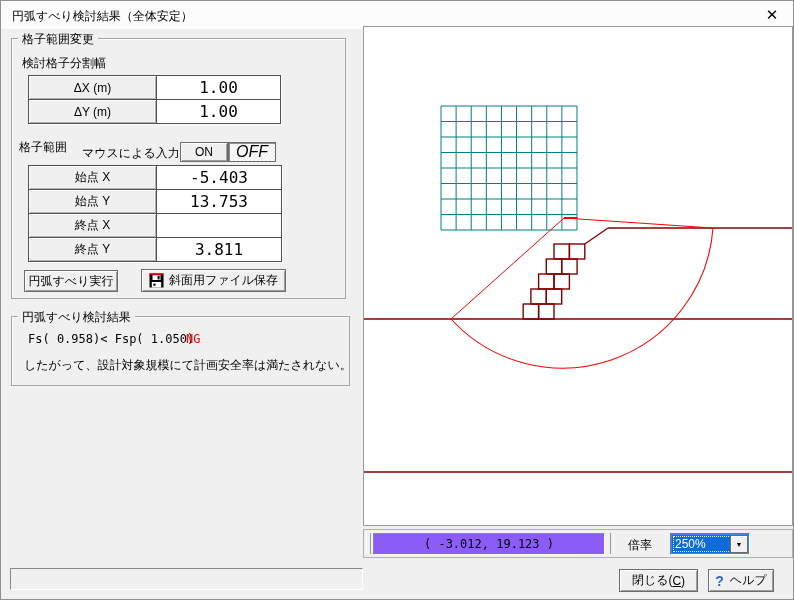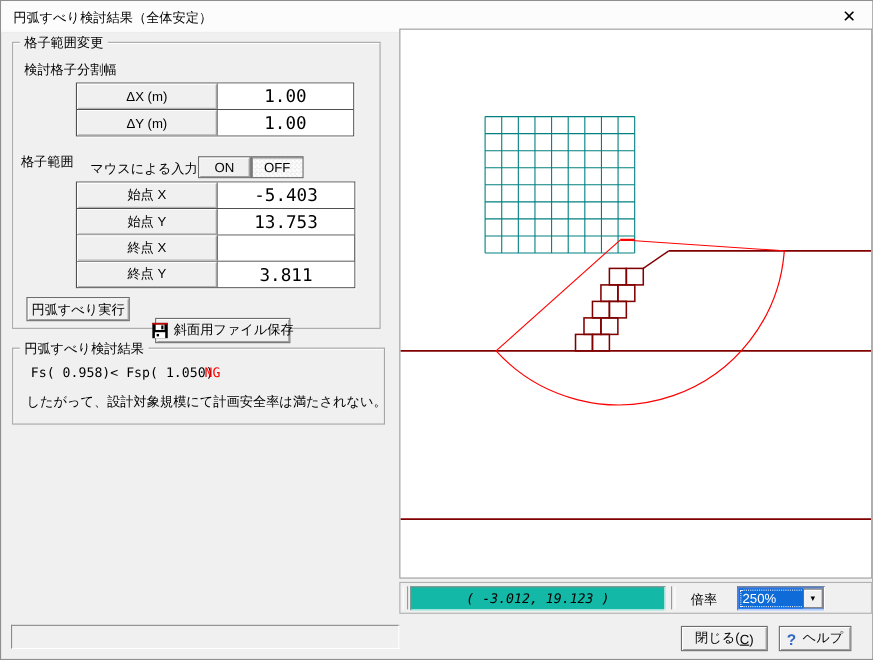--- a/index.html
+++ b/index.html
@@ -10,46 +10,46 @@
   .title{position:absolute;left:11px;top:7px;font-size:12px;white-space:nowrap;}
   .close-btn{position:absolute;right:4px;top:2px;width:34px;height:24px;display:flex;align-items:center;
              justify-content:center;font-size:15px;background:transparent;border:none;cursor:default;}
   
   .groupbox{position:absolute;border:1px solid #a6a6a6;box-shadow:1px 1px 0 #ffffff inset;}
   .gb-label{position:absolute;top:-8px;left:6px;background:#f0f0f0;padding:0 4px;white-space:nowrap;}
   #group-grid{left:10px;top:37px;width:333px;height:259px;}
   #group-result{left:10px;top:315px;width:337px;height:68px;}
   .abs{position:absolute;white-space:nowrap;}
   
-  .tbl{position:absolute;background:#fff;border:1px solid #505050;box-shadow:1px 1px 0 #ffffff;margin-left:41px;}
+  .tbl{position:absolute;background:#fff;border:1px solid #505050;box-shadow:1px 1px 0 #ffffff;}
   .tbl-row{display:flex;height:23px;}
   .tbl-row + .tbl-row{border-top:1px solid #505050;}
   .tbl-h{width:127px;background:#f0f0f0;border-right:1px solid #505050;
          box-shadow:inset 1px 1px 0 #ffffff, inset -1px -1px 0 #b4b4b4;
          display:flex;align-items:center;justify-content:center;}
   .tbl-v{flex:1;display:flex;align-items:center;justify-content:center;
          font-family:"DejaVu Sans Mono",monospace;font-size:16px;background:#fff;}
   
   .push-btn{background:#f0f0f0;border:1px solid #6d6d6d;
             box-shadow:inset 1px 1px 0 #ffffff, inset -1px -1px 0 #9e9e9e;
             display:flex;align-items:center;justify-content:center;font-family:inherit;font-size:12px;cursor:default;}
   .toggle-off{background:repeating-conic-gradient(#ffffff 0% 25%, #efefef 0% 50%);background-size:4px 4px;
               border:1px solid #6d6d6d;box-shadow:inset 1px 1px 0 #8d8d8d;
-              display:flex;align-items:center;justify-content:center;font-family:inherit;font-size:12px;cursor:default;}
+              display:flex;align-items:center;justify-content:center;font-family:inherit;font-size:16px;cursor:default;font-style:italic;}
   .mono{font-family:"DejaVu Sans Mono",monospace;}
   .ul{text-decoration:underline;}
   
   #viewer{left:362px;top:25px;width:430px;height:500px;background:#ffffff;border:1px solid #9a9a9a;box-sizing:border-box;}
   #model-svg{position:absolute;left:0;top:0;}
   
   #viewer-bar{left:362px;top:528px;width:430px;height:29px;background:#f0f0f0;border:1px solid #b0b0b0;box-sizing:border-box;}
   .grip{position:absolute;left:2px;top:3px;width:3px;height:21px;border-left:1px solid #ffffff;border-right:1px solid #9a9a9a;}
   .vsep{position:absolute;left:246px;top:3px;width:2px;height:21px;border-left:1px solid #9a9a9a;border-right:1px solid #ffffff;}
   #coord-box{position:absolute;left:9px;top:3px;width:230px;height:20px;line-height:20px;text-align:center;
-             border:1px solid;border-color:#8a8a8a #ffffff #ffffff #8a8a8a;background:#14b8a6;font-style:italic;}
+             border:1px solid;border-color:#8a8a8a #ffffff #ffffff #8a8a8a;background:#8b5cf6;}
   #zoom-label{position:absolute;left:264px;top:7px;}
   #zoom-combo{position:absolute;left:306px;top:3px;width:80px;height:22px;background:#3b82f6;
               border:1px solid;border-color:#7a7a7a #ffffff #ffffff #7a7a7a;box-sizing:border-box;}
   #zoom-combo-value{position:absolute;left:1px;top:1px;right:17px;bottom:1px;color:#ffffff;
                     padding-left:3px;display:flex;align-items:center;outline:1px dotted #f0f0f0;outline-offset:-2px;}
   #zoom-combo-arrow{position:absolute;right:1px;top:1px;bottom:1px;width:16px;background:#f0f0f0;
                     border:1px solid #6d6d6d;box-shadow:inset 1px 1px 0 #ffffff;
                     display:flex;align-items:center;justify-content:center;font-size:7px;}
   
   #status-box{position:absolute;left:9px;top:567px;width:353px;height:22px;background:#f0f0f0;
@@ -103,21 +103,21 @@
       <div class="tbl-row">
         <div class="tbl-h">終点 X</div>
       </div>
       <div class="tbl-row">
         <div class="tbl-h">終点 Y</div>
         <div class="tbl-v">3.811</div>
       </div>
     </div>
 
     <button class="push-btn abs" style="left:12px;top:231px;width:94px;height:22px;">円弧すべり実行</button>
-    <button class="push-btn abs" style="left:129px;top:230px;width:123px;height:23px;margin-top:20px;">
+    <button class="push-btn abs" style="left:129px;top:230px;width:145px;height:23px;">
       <span style="display:inline-flex;margin-right:5px;">
         <svg width="15" height="15" viewBox="0 0 15 15">
           <rect x="0.5" y="0.5" width="14" height="14" fill="#000000"></rect>
           <rect x="0.5" y="0.5" width="14" height="1.6" fill="#cc0000"></rect>
           <rect x="3.5" y="2.2" width="8" height="4.8" fill="#ffffff"></rect>
           <rect x="8.6" y="2.8" width="2" height="3.6" fill="#000000"></rect>
           <rect x="2.8" y="9" width="9.4" height="5.5" fill="#ffffff"></rect>
           <rect x="4.4" y="10.6" width="2.2" height="2.2" fill="#000000"></rect>
         </svg>
       </span>

